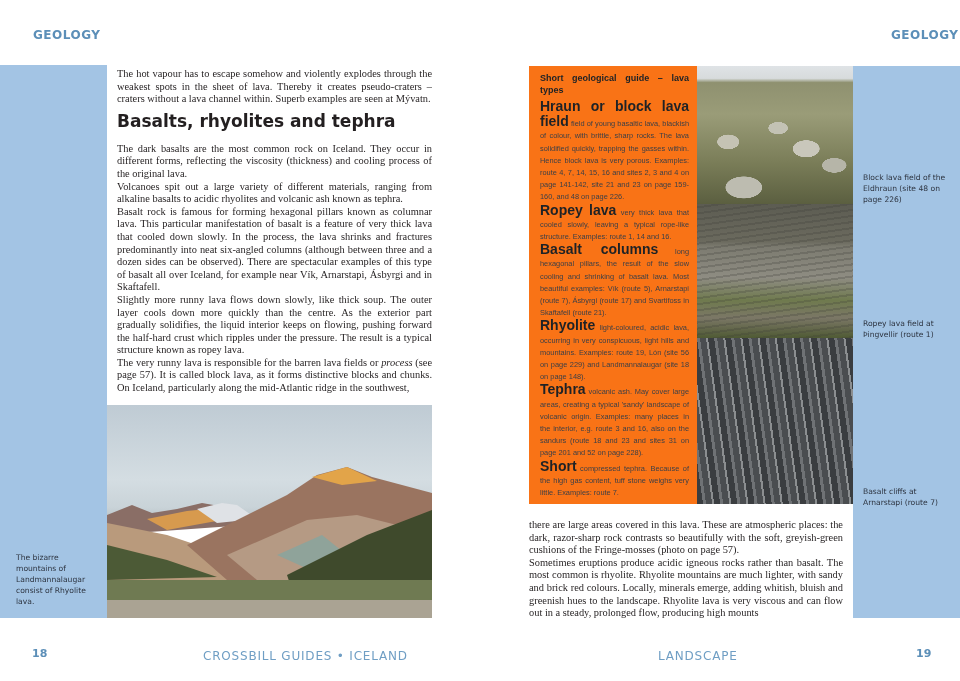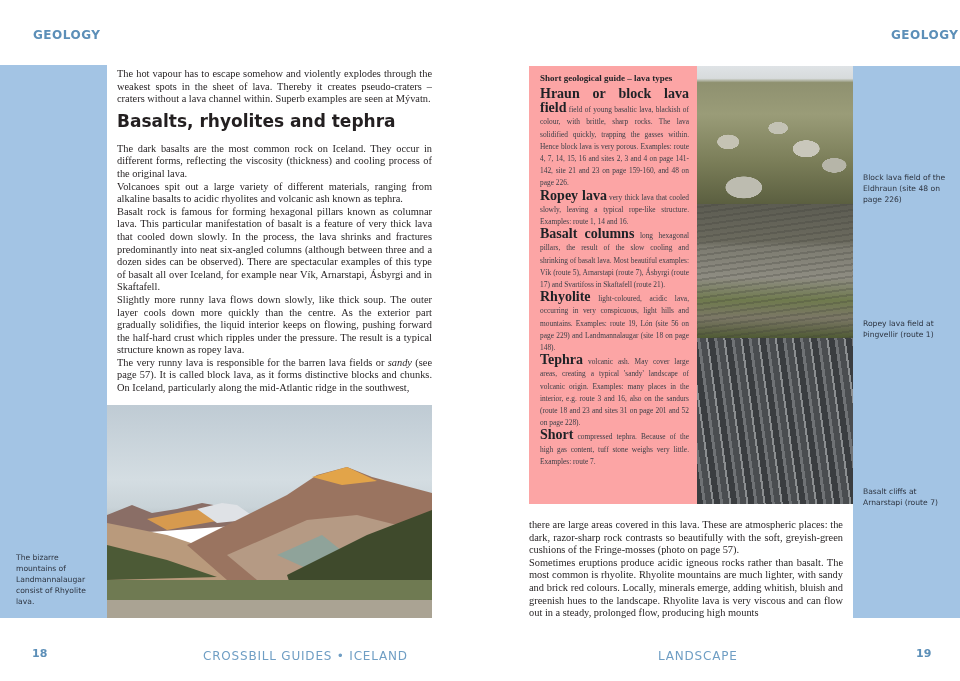--- a/index.html
+++ b/index.html
@@ -18,22 +18,22 @@
   }
   .body-text {
     font-size: 10.4px; line-height: 12.6px; text-align: justify; color: #231f20;
   }
   .body-text p { margin: 0; }
   .section-heading {
     font-family: "DejaVu Sans", sans-serif; font-weight: bold; font-size: 17px;
     margin: 9px 0 15px 0; line-height: 13px;
   }
   .guide-box {
-    background: #fca5a5; padding: 6px 8px 6px 11px; box-sizing: border-box;
-    font-family: Liberation Serif, serif; font-size: 7.4px; line-height: 12.2px; color: #3b3f47;
+    background: #f97316; padding: 6px 8px 6px 11px; box-sizing: border-box;
+    font-family: Liberation Sans, sans-serif; font-size: 7.4px; line-height: 12.2px; color: #3b3f47;
     text-align: justify;
   }
   .guide-box h3 {
     margin: 0 0 4px 0; font-size: 9px; line-height: 12px; color: #1e2226; font-weight: bold;
   }
   .guide-box p { margin: 0; }
   .guide-term { font-weight: bold; color: #1e2226; font-size: 14px; }
   .footer {
     font-family: "DejaVu Sans", sans-serif; font-size: 12px; letter-spacing: 0.8px; color: #6f9ec4;
   }
@@ -76,21 +76,21 @@
 
 <div class="abs caption" style="left:16px; top:552px; width:82px;">The bizarre mountains of Landmannalaugar consist of Rhyolite lava.</div>
 
 <div class="abs body-text" style="left:117px; top:68px; width:315px;">
   <p>The hot vapour has to escape somehow and violently explodes through the weakest spots in the sheet of lava. Thereby it creates pseudo-craters – craters without a lava channel within. Superb examples are seen at Mývatn.</p>
   <div class="section-heading">Basalts, rhyolites and tephra</div>
   <p>The dark basalts are the most common rock on Iceland. They occur in different forms, reflecting the viscosity (thickness) and cooling process of the original lava.</p>
   <p>Volcanoes spit out a large variety of different materials, ranging from alkaline basalts to acidic rhyolites and volcanic ash known as tephra.</p>
   <p>Basalt rock is famous for forming hexagonal pillars known as columnar lava. This particular manifestation of basalt is a feature of very thick lava that cooled down slowly. In the process, the lava shrinks and fractures predominantly into neat six-angled columns (although between three and a dozen sides can be observed). There are spectacular examples of this type of basalt all over Iceland, for example near Vík, Arnarstapi, Ásbyrgi and in Skaftafell.</p>
   <p>Slightly more runny lava flows down slowly, like thick soup. The outer layer cools down more quickly than the centre. As the exterior part gradually solidifies, the liquid interior keeps on flowing, pushing forward the half-hard crust which ripples under the pressure. The result is a typical structure known as ropey lava.</p>
-  <p><span>The very runny lava is responsible for the barren lava fields or </span><i>sandy</i><span> (see page 57). It is called block lava, as it forms distinctive blocks and chunks. On Iceland, particularly along the mid-Atlantic ridge in the southwest,</span></p>
+  <p><span>The very runny lava is responsible for the barren lava fields or </span><i>process</i><span> (see page 57). It is called block lava, as it forms distinctive blocks and chunks. On Iceland, particularly along the mid-Atlantic ridge in the southwest,</span></p>
 </div>
 
 <div class="abs photo-mountains" style="left:107px; top:405px; width:325px; height:213px;">
   <svg width="325" height="213" viewBox="0 0 325 213" style="position:absolute;left:0;top:0;">
     <polygon points="0,110 25,100 45,108 70,104 95,98 118,102 140,120 0,130" fill="#8a6e66"></polygon>
     <polygon points="40,114 80,106 100,104 115,115 60,125" fill="#d79a4e"></polygon>
     <polygon points="90,104 115,98 130,100 150,114 110,118" fill="#dfe2e6"></polygon>
     <polygon points="0,118 60,130 120,150 160,175 0,175" fill="#b99a7c"></polygon>
     <polygon points="80,140 180,90 210,70 240,62 265,72 325,88 325,175 120,175" fill="#9a7460"></polygon>
     <polygon points="205,72 240,62 270,76 235,80" fill="#e2a449"></polygon>

